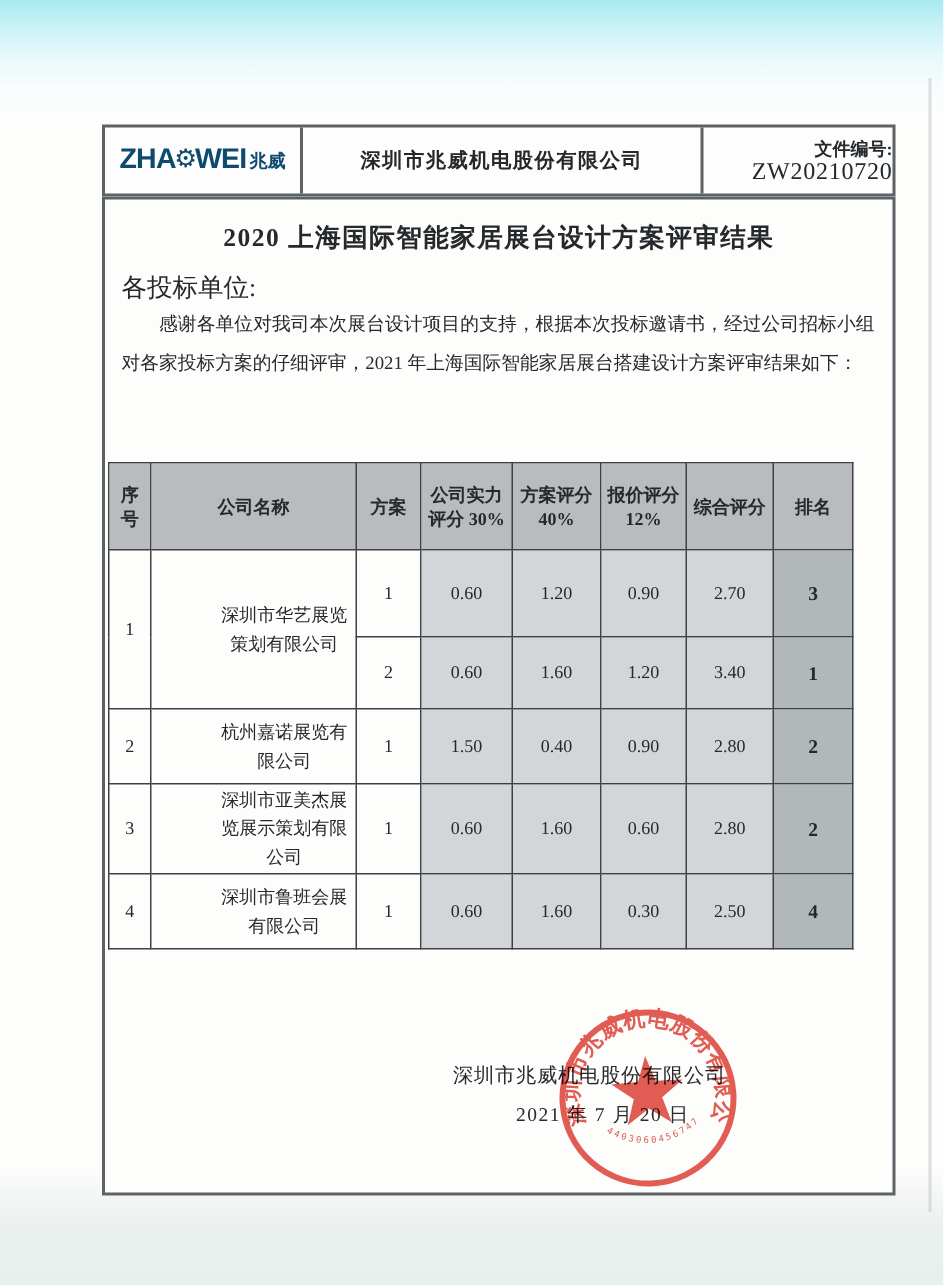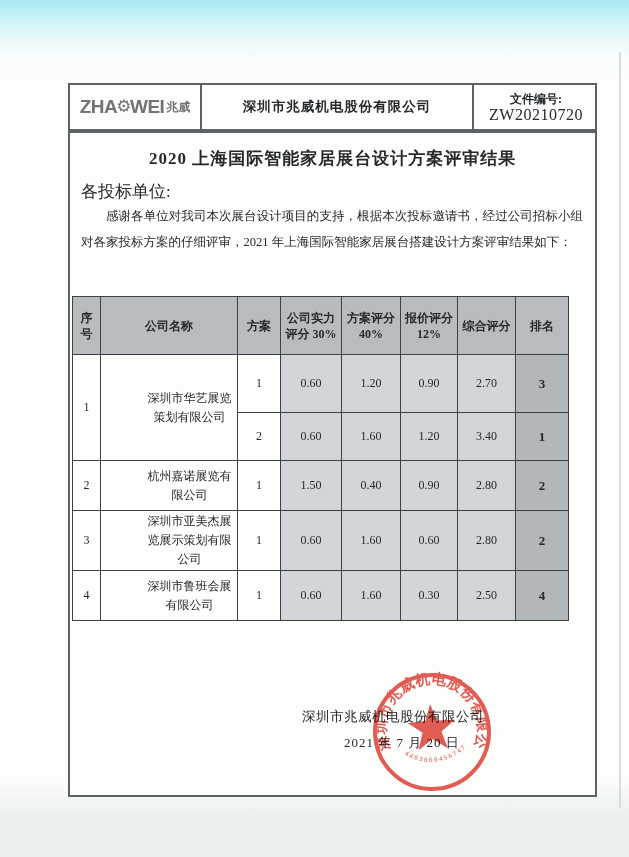--- a/index.html
+++ b/index.html
@@ -7,34 +7,34 @@
     position:relative;width:629px;height:857px;overflow:hidden;
     font-family:"Liberation Serif","DejaVu Serif",serif;color:var(--ink,#26292c);
     background:linear-gradient(180deg,
       var(--page-top-tint,#a8e9f2) 0px,#c6f1f7 16px,#e9f9fb 38px,#fbfdfd 62px,
       #fdfdfc 90px,#fdfdfc 778px,#f2f5f3 800px,#eaf0ee 820px,#e9efed 857px);
   }
   .page-edge-v{position:absolute;left:619px;top:52px;width:2px;height:756px;background:#ccd2d1;opacity:.7;}
   
   .lh{position:absolute;left:68px;top:83px;width:525px;height:44px;border:2px solid #5d6266;display:flex;background:#fdfdfd;}
   .lh-cell{display:flex;align-items:center;justify-content:center;}
-  .lh-logo{width:130px;border-right:2px solid #5d6266;font-family:"Liberation Sans","DejaVu Sans",sans-serif;font-weight:bold;color:#737373;font-size:19px;letter-spacing:-.5px;white-space:nowrap;}
+  .lh-logo{width:130px;border-right:2px solid #5d6266;font-family:"Liberation Sans","DejaVu Sans",sans-serif;font-weight:bold;color:#0c4a6e;font-size:19px;letter-spacing:-.5px;white-space:nowrap;}
   .lh-logo .gear{font-size:17px;margin:0 -1px;position:relative;top:-1px;}
   .lh-logo .cjk{font-size:12px;margin-left:2px;letter-spacing:0;}
   .lh-company{flex:1;border-right:2px solid #5d6266;font-weight:bold;font-size:13.5px;letter-spacing:1px;}
-  .lh-fileno{width:118px;flex-direction:column;align-items:center;justify-content:center;padding-left:3px;box-sizing:content-box;}
+  .lh-fileno{width:118px;flex-direction:column;align-items:flex-end;justify-content:center;padding-left:8px;box-sizing:content-box;}
   .lh-fileno .lbl{font-weight:bold;font-size:12px;line-height:15px;}
   .lh-fileno .val{font-size:16px;line-height:15px;letter-spacing:.5px;}
   
   .box{position:absolute;left:68px;top:131px;width:525px;height:662px;border:2px solid #5d6266;background:#fdfdfc;}
   .doc-title{position:absolute;left:0;top:14px;width:100%;text-align:center;font-size:17px;font-weight:bold;letter-spacing:1px;}
   .salutation{position:absolute;left:11px;top:47px;font-size:17px;}
   .body-par{position:absolute;left:11px;top:70px;width:502px;font-size:12.5px;line-height:26px;text-align:justify;text-indent:2em;}
   
-  .tbl-wrap{position:absolute;left:2px;top:163px;}
+  .tbl-wrap{position:absolute;left:2px;top:175px;}
   table{border-collapse:collapse;table-layout:fixed;width:496px;font-size:12px;}
   td,th{border:1px solid #3d4143;text-align:center;vertical-align:middle;padding:1px 2px;overflow:hidden;}
   th{background:var(--table-header-bg,#b8bcbe);font-weight:bold;line-height:16px;font-size:12px;}
   tr.hd{height:58px;}
   tr.r1{height:58px;}tr.r2{height:48px;}tr.r3{height:50px;}tr.r4{height:52px;}tr.r5{height:50px;}
   td.c-score{background:var(--score-cell-bg,#d2d6d8);}
   td.c-rank{background:var(--rank-cell-bg,#b2b7ba);font-weight:bold;font-size:13px;}
   td.c-name{line-height:19px;padding-left:43px;}
   
   .sig-company{position:absolute;left:232px;top:575px;font-size:13.5px;letter-spacing:.5px;}

